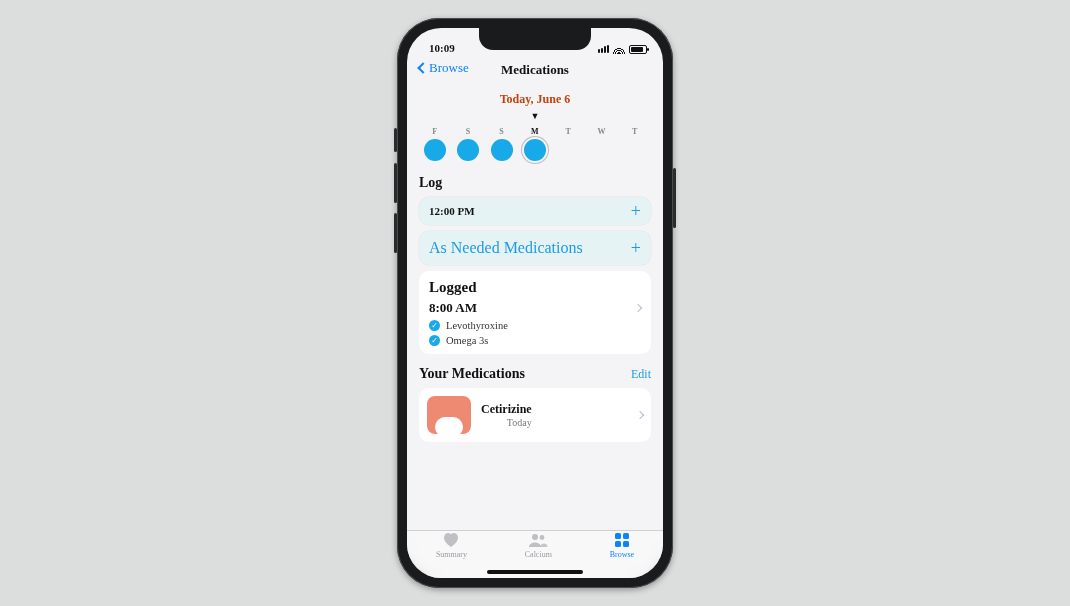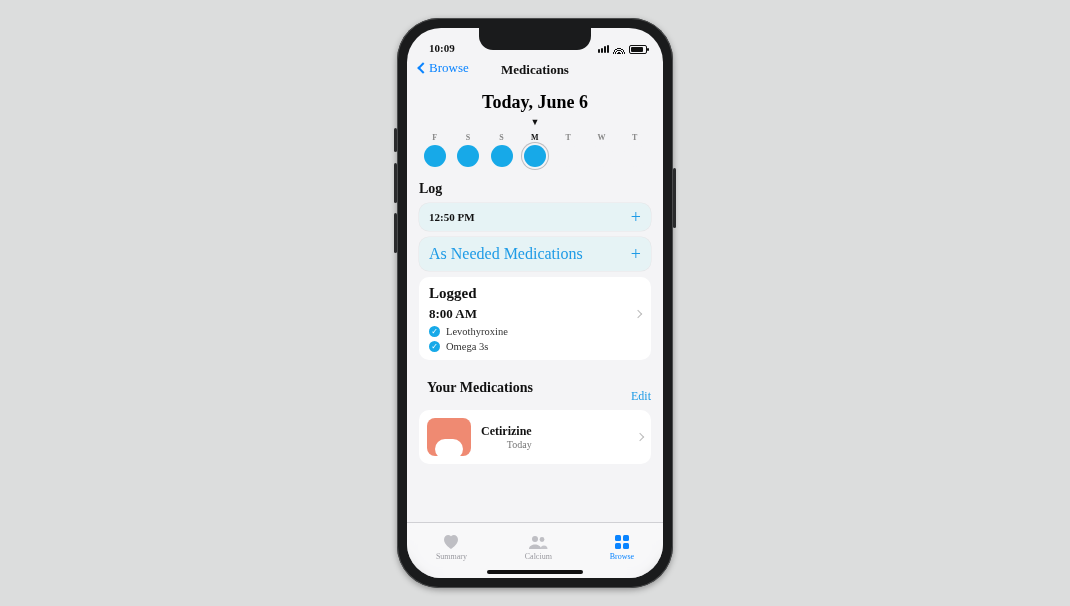--- a/index.html
+++ b/index.html
@@ -91,21 +91,21 @@
   .chev-left {
     width:8px; height:8px; border-left:2px solid #0a84ff; border-bottom:2px solid #0a84ff;
     transform: rotate(45deg);
   }
 
   .content {
     flex:1; overflow:hidden; padding: 8px 12px 0 12px;
     display:flex; flex-direction:column; gap:6px;
   }
 
-  .date-header { text-align:center; font-weight:700; font-size:18px; color:#000000; }
+  .date-header { text-align:center; font-weight:700; font-size:12px; color:#c2410c; }
   .date-caret { text-align:center; line-height:6px; font-size:9px; color:#111; }
 
   .week-row { display:flex; justify-content:space-between; padding:2px 2px; }
   .day-col { display:flex; flex-direction:column; align-items:center; gap:3px; width:28px;}
   .day-lbl { font-size:8px; color:#888; font-weight:600; letter-spacing:.5px;}
   .day-lbl.active { color:#111; }
   .day-dot { width:22px; height:22px; border-radius:50%; }
   .day-dot.filled { background:#17a9e8; }
   .day-dot.today { background:#17a9e8; box-shadow:0 0 0 2px #f4f4f6, 0 0 0 3px #bcbcc0; }
   .day-dot.empty { background:#f4f4f6; }
@@ -159,24 +159,24 @@
   }
   .med-img::after{
     content:""; position:absolute; left:50%; top:60%; transform:translate(-50%,-10%);
     width:28px; height:20px; background:#fff; border-radius:10px;
   }
   .med-info .name { font-weight:700; font-size:12px; color:#111; }
   .med-info .form { font-size:10px; color:#777; }
   .med-card .chev-right { margin-left:auto; }
 
   .tab-bar {
-    height:56px;
+    height:48px;
     background: rgba(247,247,249,.92);
     border-top:.5px solid #d0d0d4;
-    display:flex; justify-content:space-around; align-items:center;
+    display:flex; justify-content:space-around; 
     padding-bottom:8px;
     backdrop-filter: blur(4px);
   }
   .tab { display:flex; flex-direction:column; align-items:center; gap:1px; font-size:8px; color:#9a9aa0; cursor:pointer;}
   .tab.active { color:#0a84ff; }
   .tab .ic { width:20px; height:18px; display:flex; align-items:center; justify-content:center; }
   .heart-ic svg, .people-ic svg, .grid-ic svg { display:block; }
 
   .home-ind {
     position:absolute; bottom:4px; left:50%; transform:translateX(-50%);
@@ -249,21 +249,21 @@
         <div class="day-col">
           <span class="day-lbl">T</span>
           <span class="day-dot empty"></span>
         </div>
       </div>
 
       <div class="sec-title">Log</div>
 
       <div class="card tinted">
         <div class="card-head">
-          <span class="t">12:50 PM</span>
+          <span class="t">12:00 PM</span>
           <span class="plus">+</span>
         </div>
       </div>
 
       <div class="card tinted">
         <div class="card-head">
           <span class="as-needed">As Needed Medications</span>
           <span class="plus">+</span>
         </div>
       </div>
@@ -278,21 +278,21 @@
           <span class="check-dot">✓</span>
           <span>Levothyroxine</span>
         </div>
         <div class="logged-item">
           <span class="check-dot">✓</span>
           <span>Omega 3s</span>
         </div>
       </div>
 
       <div class="yourmeds-head">
-        <span class="sec-title" style="margin:8px">Your Medications</span>
+        <span class="sec-title" style="margin:0">Your Medications</span>
         <span class="edit-link">Edit</span>
       </div>
 
       <div class="med-card">
         <div class="med-img"></div>
         <div class="med-info">
           <div class="name">Cetirizine</div>
           <div class="form">Today</div>
         </div>
         <span class="chev-right"></span>

